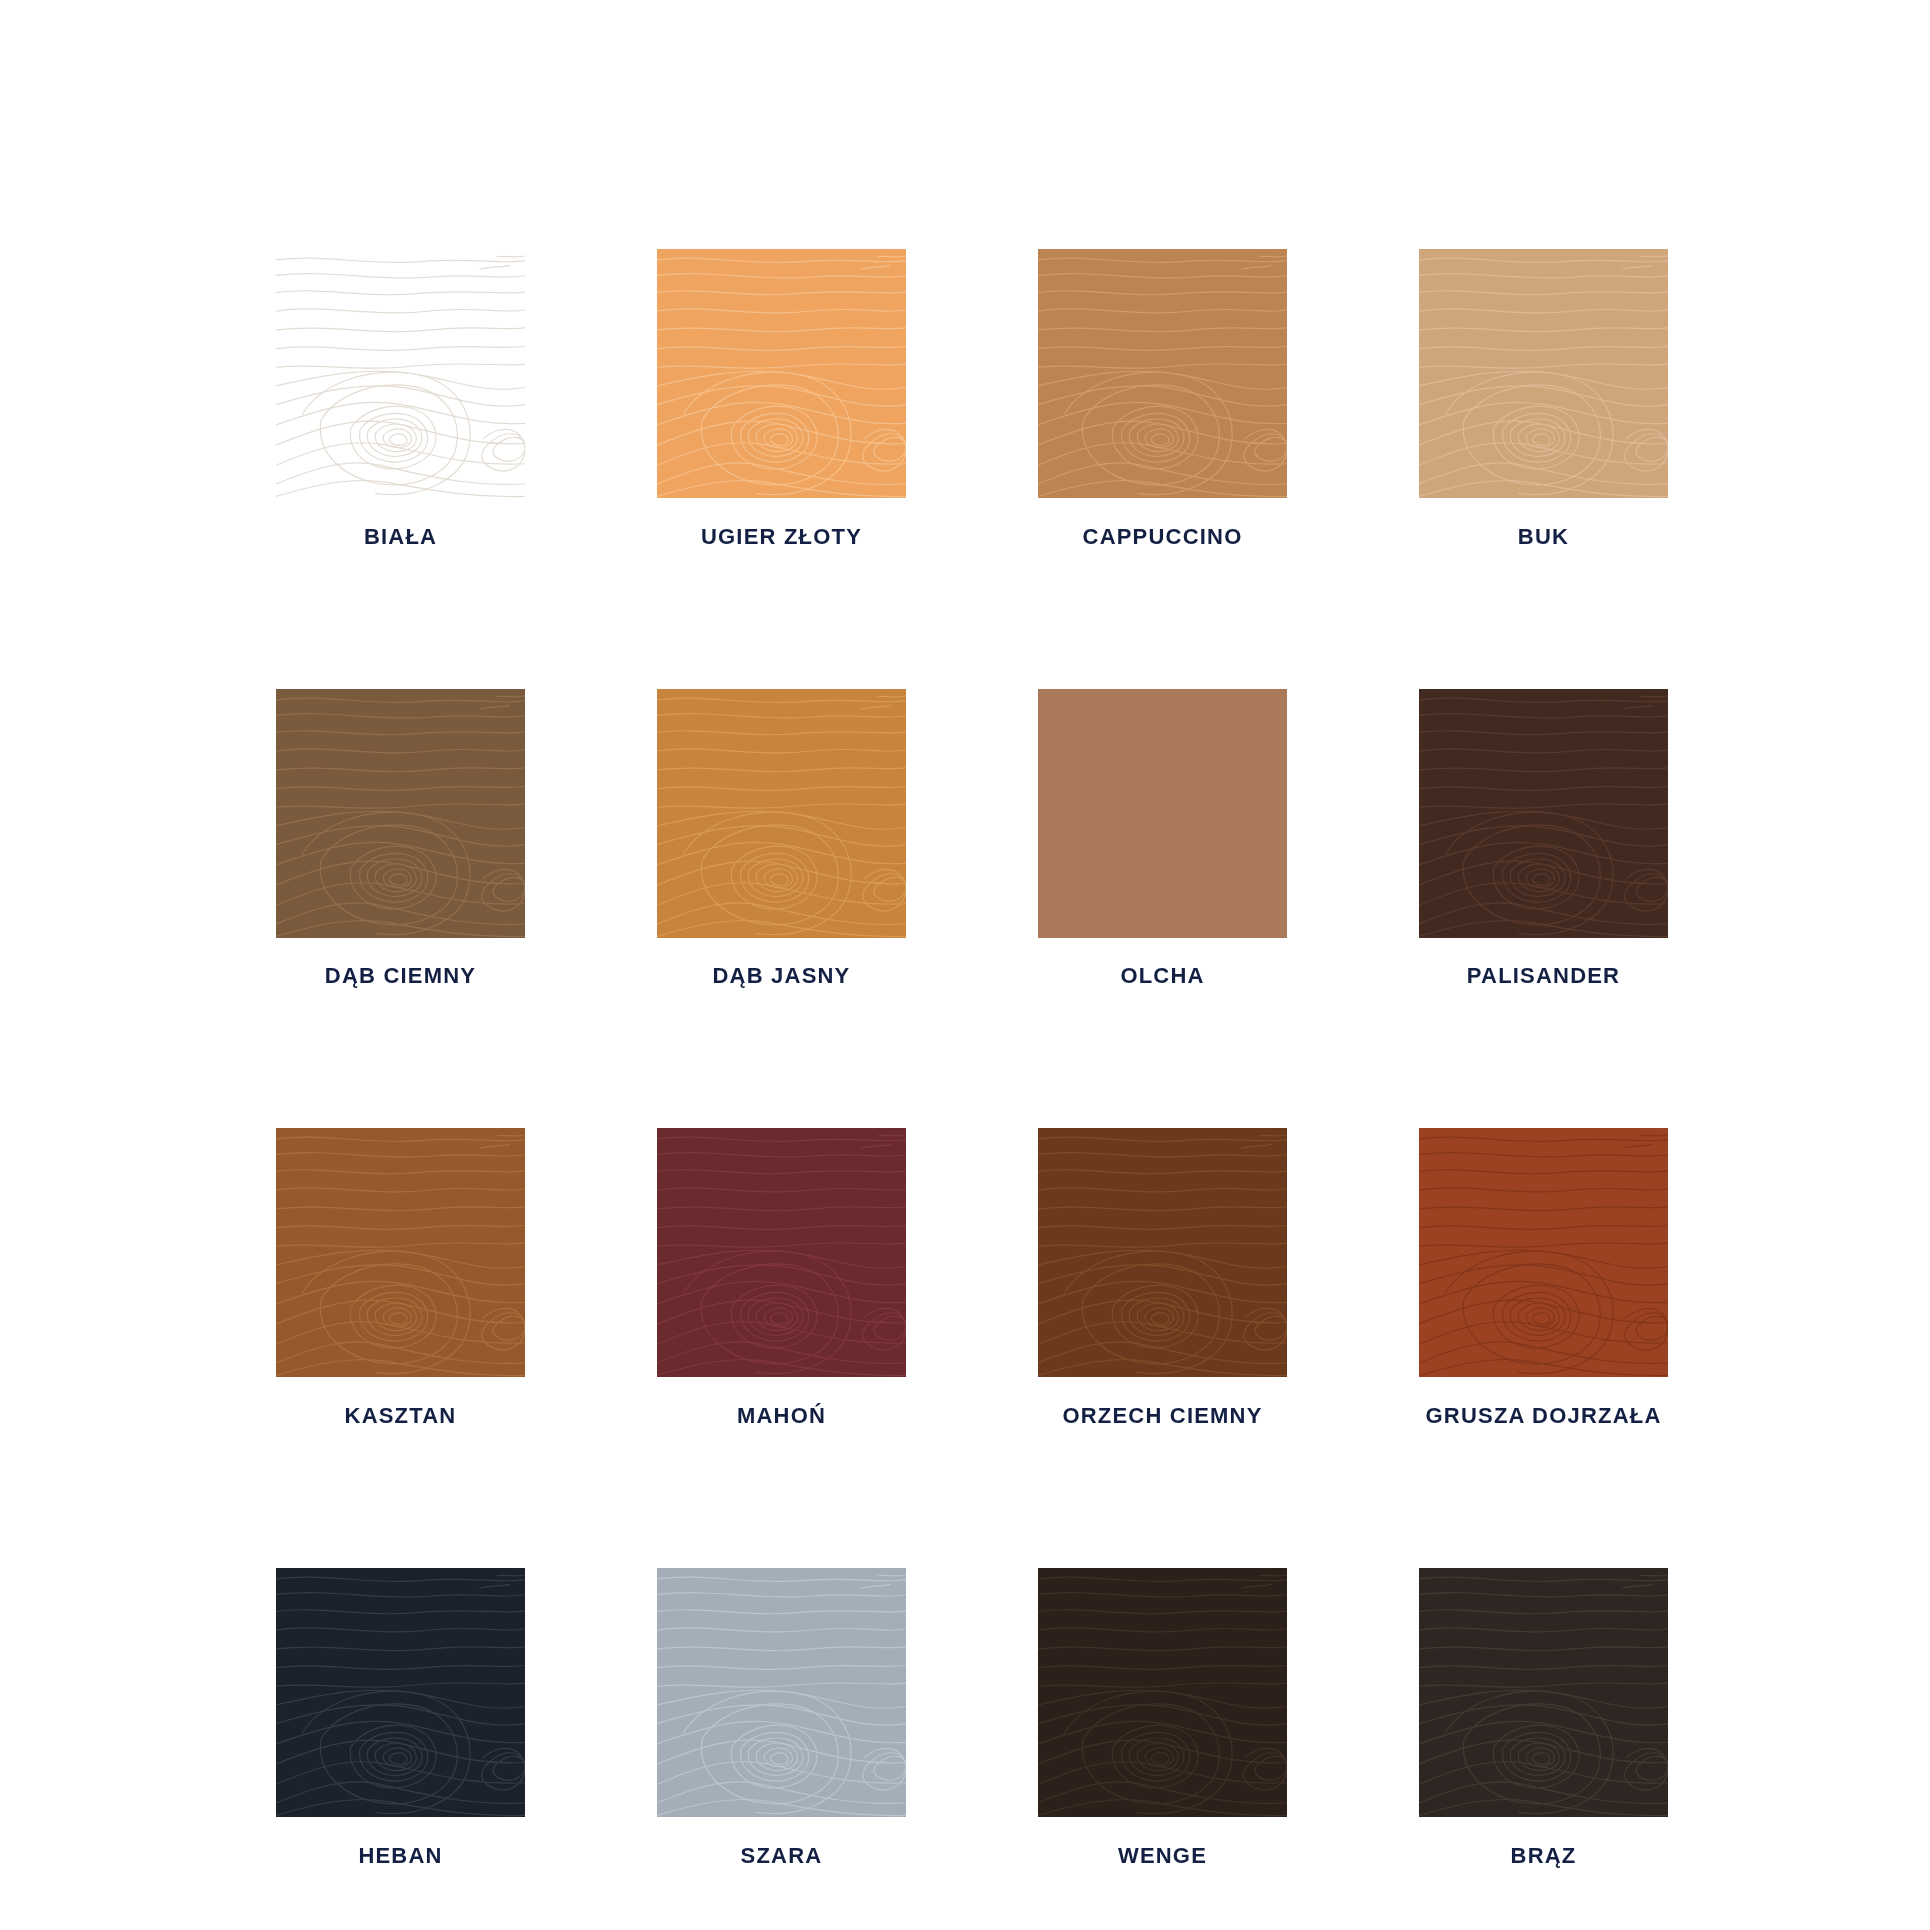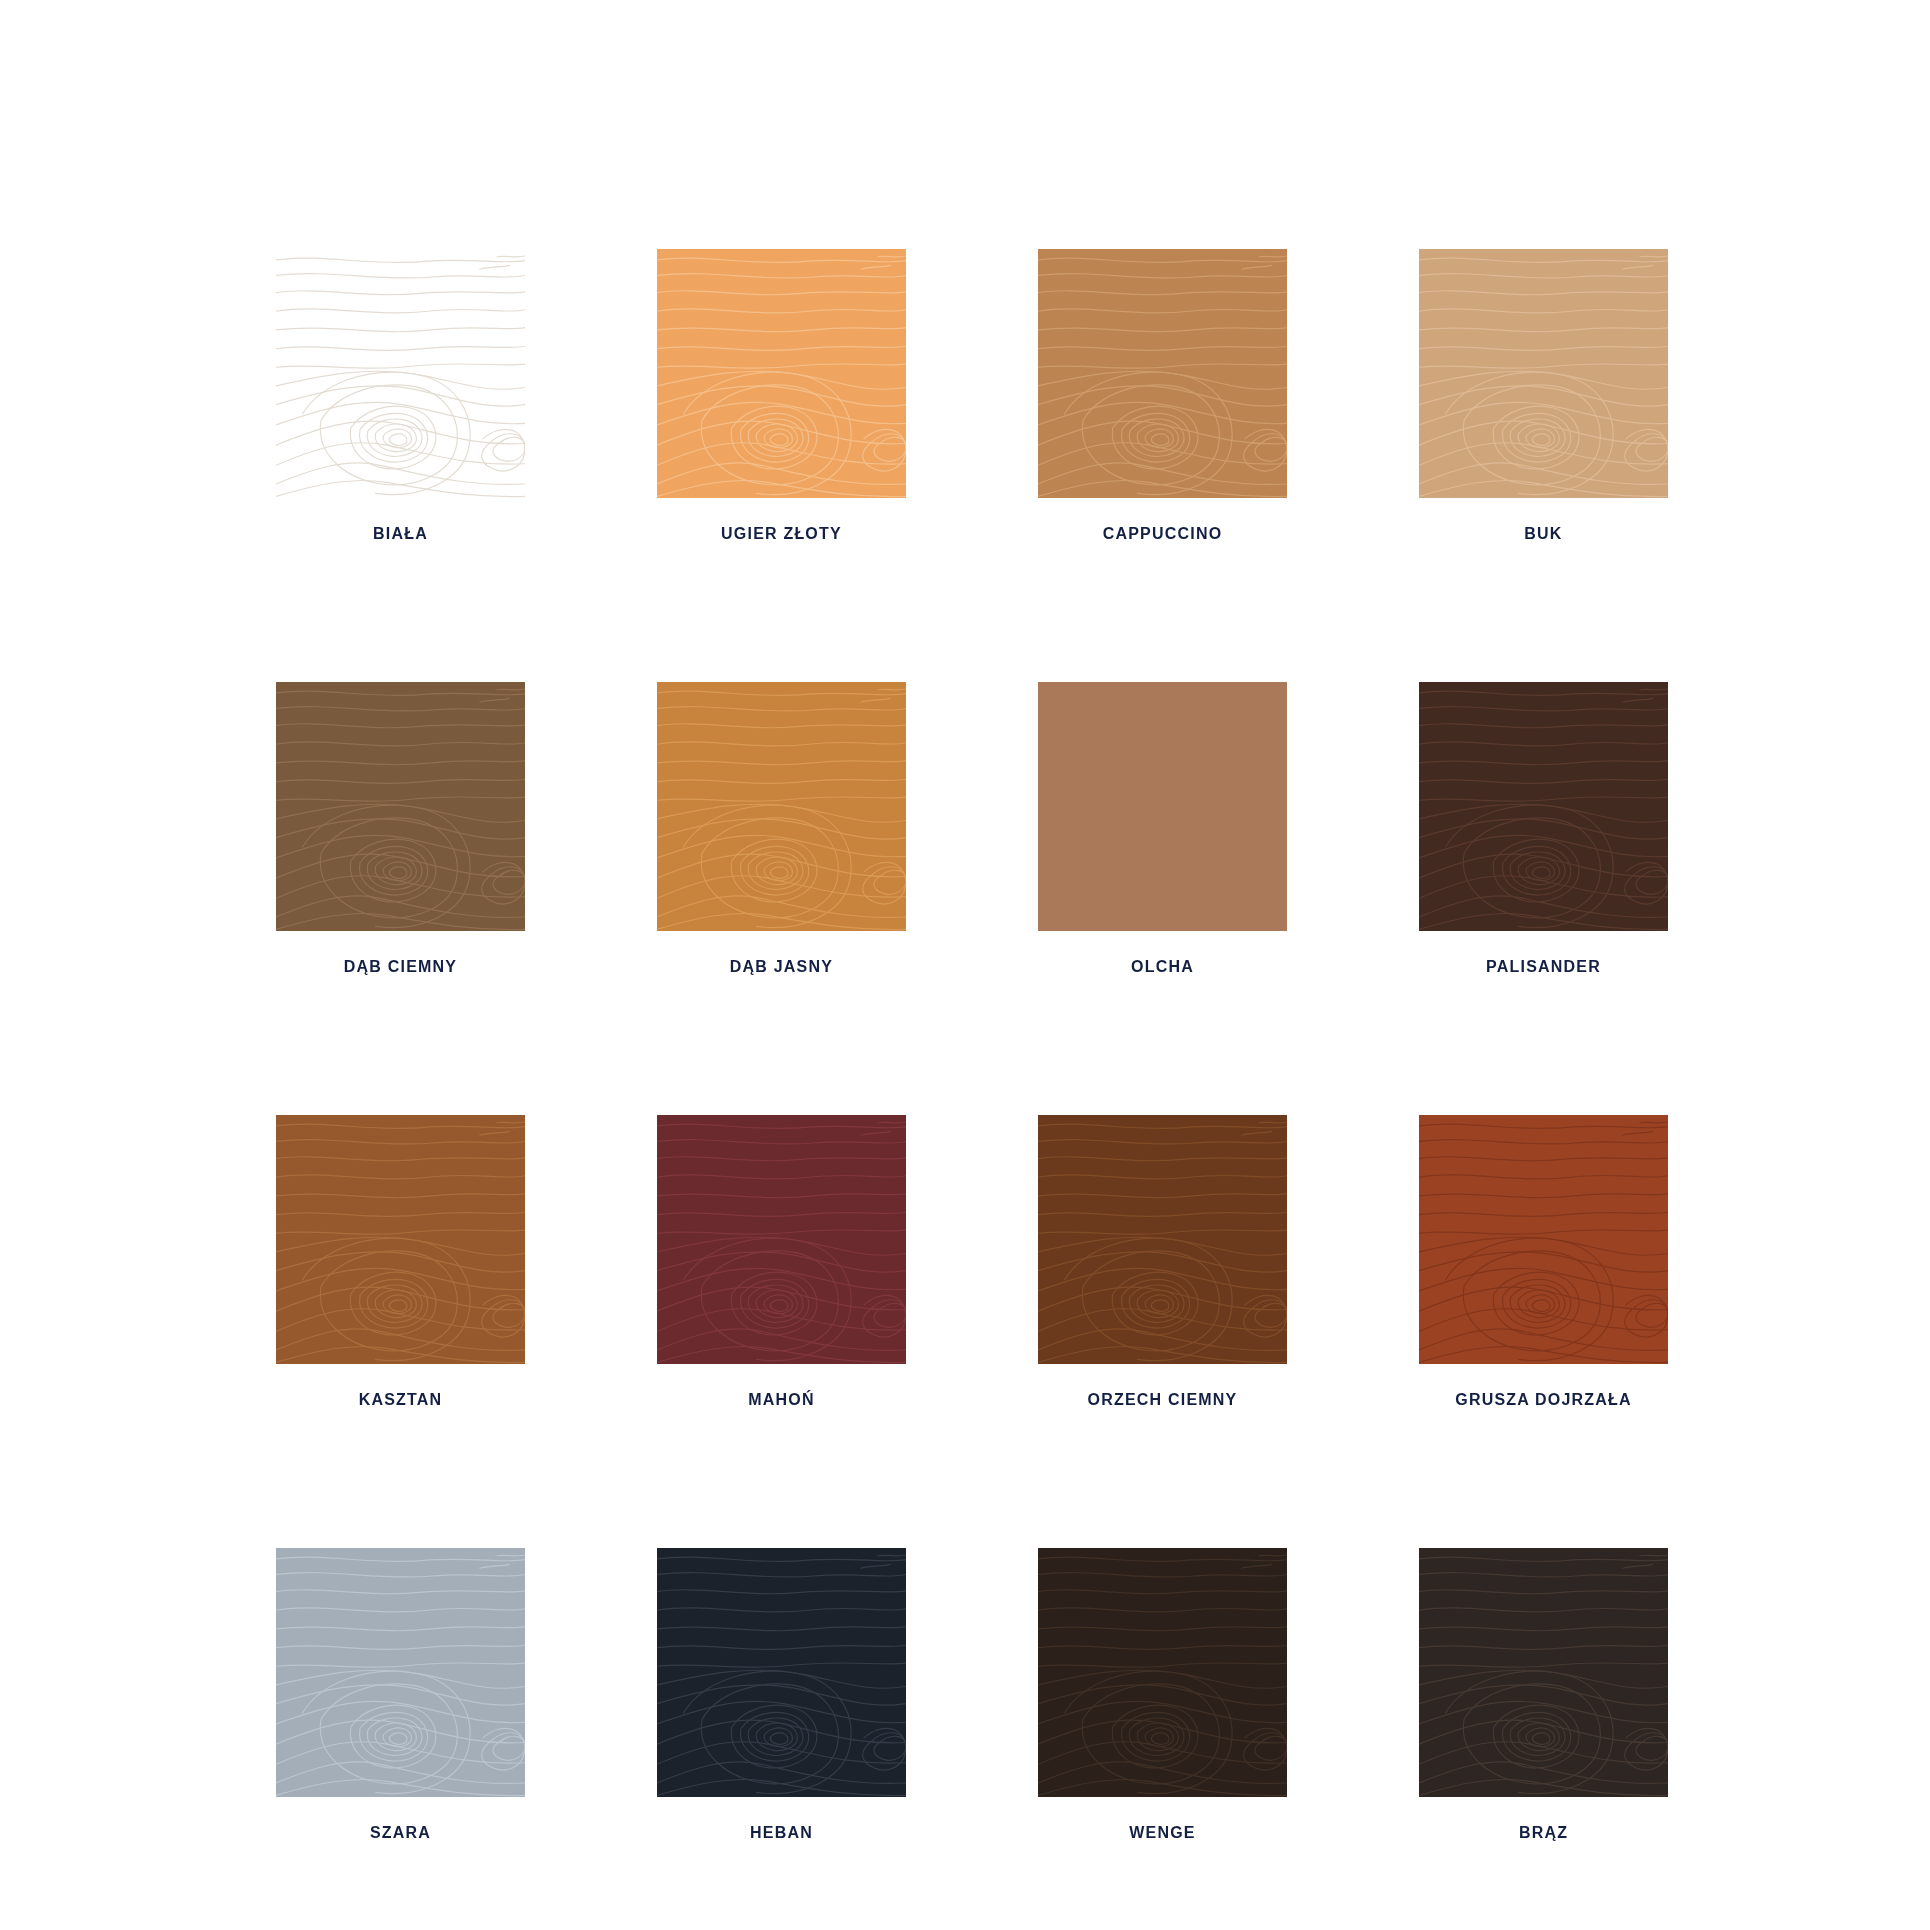--- a/index.html
+++ b/index.html
@@ -52,21 +52,21 @@
 
   .swatch-tile svg {
     display: block;
     width: 249px;
     height: 249px;
   }
 
   .swatch-label {
     margin-top: 26.5px;
     font-family: "Liberation Sans", sans-serif;
-    font-size: 16px;
+    font-size: 22px;
     font-weight: bold;
     letter-spacing: 1.2px;
     color: #132043;
     text-align: center;
     text-transform: uppercase;
     white-space: nowrap;
     line-height: 1.1;
   }
 </style>
 </head>
@@ -512,20 +512,57 @@
               <path d="M276,248 C294,232 320,234 320,256 C320,280 298,290 280,283 C262,276 258,262 276,248"></path>
               <path d="M266,244 C288,224 320,228 320,260"></path>
               <path d="M262,26 C276,22 290,24 300,21"></path>
               <path d="M284,10 C296,8 308,12 320,9"></path>
             </g>
           </svg>
         </div>
         <div class="swatch-label">GRUSZA DOJRZAŁA</div>
       </div>
       <div class="swatch-cell">
+        <div class="swatch-tile" style="background: rgb(28, 34, 44);">
+          <svg viewBox="0 0 320 320" preserveAspectRatio="none">
+            <rect x="0" y="0" width="320" height="320" fill="#1c222c"></rect>
+            <g fill="none" stroke="#39414d" stroke-width="1.5" stroke-linecap="round" stroke-linejoin="round" opacity="0.85">
+              <path d="M0,14 C60,6 120,22 190,16 C250,11 290,20 320,15"></path>
+              <path d="M0,34 C70,26 130,42 200,36 C260,31 295,40 320,34"></path>
+              <path d="M0,56 C55,48 115,64 185,57 C250,51 292,60 320,55"></path>
+              <path d="M0,80 C60,70 125,88 195,80 C255,73 295,84 320,78"></path>
+              <path d="M0,104 C70,96 130,112 200,104 C262,97 298,106 320,101"></path>
+              <path d="M0,128 C62,120 120,136 190,128 C252,121 296,130 320,125"></path>
+              <path d="M0,152 C50,146 110,158 170,151 C240,143 290,152 320,148"></path>
+              <path d="M0,176 C60,162 120,150 186,162 C236,171 268,186 320,178"></path>
+              <path d="M0,200 C55,184 112,168 176,180 C228,190 266,208 320,200"></path>
+              <path d="M0,226 C52,208 104,190 162,200 C214,209 258,228 320,224"></path>
+              <path d="M0,252 C50,232 100,214 152,224 C200,233 248,254 320,250"></path>
+              <path d="M0,278 C46,258 92,242 142,252 C190,261 244,280 320,276"></path>
+              <path d="M0,302 C44,284 88,268 134,278 C182,288 240,306 320,302"></path>
+              <path d="M0,318 C48,304 96,292 142,300 C194,309 248,320 320,318"></path>
+              <path d="M96,230 C112,206 146,198 172,204 C198,210 210,232 204,252 C198,272 168,286 140,282 C112,278 92,258 96,230 Z"></path>
+              <path d="M108,232 C120,214 148,208 168,213 C188,218 198,234 194,250 C190,266 166,277 143,273 C120,269 104,254 108,232 Z"></path>
+              <path d="M118,234 C128,220 150,216 166,220 C182,224 190,236 187,248 C184,260 164,269 146,266 C128,263 114,252 118,234 Z"></path>
+              <path d="M128,237 C136,226 152,223 164,226 C176,229 182,238 180,247 C178,256 163,262 150,260 C137,258 125,250 128,237 Z"></path>
+              <path d="M138,240 C144,232 155,230 163,232 C171,234 175,240 174,246 C173,252 163,256 154,255 C145,254 136,249 138,240 Z"></path>
+              <path d="M146,243 C150,238 157,237 162,238 C167,240 169,244 168,248 C167,251 160,253 155,252 C150,251 144,248 146,243 Z"></path>
+              <path d="M58,220 C78,186 128,170 172,176 C216,182 238,216 232,252 C226,288 180,308 136,302 C92,296 50,266 58,220"></path>
+              <path d="M34,212 C58,172 118,152 174,160 C230,168 256,210 248,254 C240,298 184,322 128,314"></path>
+              <path d="M286,250 C300,238 318,240 320,252 C322,266 306,276 292,272 C278,268 274,258 286,250 Z"></path>
+              <path d="M276,248 C294,232 320,234 320,256 C320,280 298,290 280,283 C262,276 258,262 276,248"></path>
+              <path d="M266,244 C288,224 320,228 320,260"></path>
+              <path d="M262,26 C276,22 290,24 300,21"></path>
+              <path d="M284,10 C296,8 308,12 320,9"></path>
+            </g>
+          </svg>
+        </div>
+        <div class="swatch-label">HEBAN</div>
+      </div>
+      <div class="swatch-cell">
         <div class="swatch-tile" style="background: rgb(163, 174, 184);">
           <svg viewBox="0 0 320 320" preserveAspectRatio="none">
             <rect x="0" y="0" width="320" height="320" fill="#a3aeb8"></rect>
             <g fill="none" stroke="#c2cbd3" stroke-width="1.5" stroke-linecap="round" stroke-linejoin="round" opacity="0.8">
               <path d="M0,14 C60,6 120,22 190,16 C250,11 290,20 320,15"></path>
               <path d="M0,34 C70,26 130,42 200,36 C260,31 295,40 320,34"></path>
               <path d="M0,56 C55,48 115,64 185,57 C250,51 292,60 320,55"></path>
               <path d="M0,80 C60,70 125,88 195,80 C255,73 295,84 320,78"></path>
               <path d="M0,104 C70,96 130,112 200,104 C262,97 298,106 320,101"></path>
               <path d="M0,128 C62,120 120,136 190,128 C252,121 296,130 320,125"></path>
@@ -549,57 +586,20 @@
               <path d="M276,248 C294,232 320,234 320,256 C320,280 298,290 280,283 C262,276 258,262 276,248"></path>
               <path d="M266,244 C288,224 320,228 320,260"></path>
               <path d="M262,26 C276,22 290,24 300,21"></path>
               <path d="M284,10 C296,8 308,12 320,9"></path>
             </g>
           </svg>
         </div>
         <div class="swatch-label">SZARA</div>
       </div>
       <div class="swatch-cell">
-        <div class="swatch-tile" style="background: rgb(28, 34, 44);">
-          <svg viewBox="0 0 320 320" preserveAspectRatio="none">
-            <rect x="0" y="0" width="320" height="320" fill="#1c222c"></rect>
-            <g fill="none" stroke="#39414d" stroke-width="1.5" stroke-linecap="round" stroke-linejoin="round" opacity="0.85">
-              <path d="M0,14 C60,6 120,22 190,16 C250,11 290,20 320,15"></path>
-              <path d="M0,34 C70,26 130,42 200,36 C260,31 295,40 320,34"></path>
-              <path d="M0,56 C55,48 115,64 185,57 C250,51 292,60 320,55"></path>
-              <path d="M0,80 C60,70 125,88 195,80 C255,73 295,84 320,78"></path>
-              <path d="M0,104 C70,96 130,112 200,104 C262,97 298,106 320,101"></path>
-              <path d="M0,128 C62,120 120,136 190,128 C252,121 296,130 320,125"></path>
-              <path d="M0,152 C50,146 110,158 170,151 C240,143 290,152 320,148"></path>
-              <path d="M0,176 C60,162 120,150 186,162 C236,171 268,186 320,178"></path>
-              <path d="M0,200 C55,184 112,168 176,180 C228,190 266,208 320,200"></path>
-              <path d="M0,226 C52,208 104,190 162,200 C214,209 258,228 320,224"></path>
-              <path d="M0,252 C50,232 100,214 152,224 C200,233 248,254 320,250"></path>
-              <path d="M0,278 C46,258 92,242 142,252 C190,261 244,280 320,276"></path>
-              <path d="M0,302 C44,284 88,268 134,278 C182,288 240,306 320,302"></path>
-              <path d="M0,318 C48,304 96,292 142,300 C194,309 248,320 320,318"></path>
-              <path d="M96,230 C112,206 146,198 172,204 C198,210 210,232 204,252 C198,272 168,286 140,282 C112,278 92,258 96,230 Z"></path>
-              <path d="M108,232 C120,214 148,208 168,213 C188,218 198,234 194,250 C190,266 166,277 143,273 C120,269 104,254 108,232 Z"></path>
-              <path d="M118,234 C128,220 150,216 166,220 C182,224 190,236 187,248 C184,260 164,269 146,266 C128,263 114,252 118,234 Z"></path>
-              <path d="M128,237 C136,226 152,223 164,226 C176,229 182,238 180,247 C178,256 163,262 150,260 C137,258 125,250 128,237 Z"></path>
-              <path d="M138,240 C144,232 155,230 163,232 C171,234 175,240 174,246 C173,252 163,256 154,255 C145,254 136,249 138,240 Z"></path>
-              <path d="M146,243 C150,238 157,237 162,238 C167,240 169,244 168,248 C167,251 160,253 155,252 C150,251 144,248 146,243 Z"></path>
-              <path d="M58,220 C78,186 128,170 172,176 C216,182 238,216 232,252 C226,288 180,308 136,302 C92,296 50,266 58,220"></path>
-              <path d="M34,212 C58,172 118,152 174,160 C230,168 256,210 248,254 C240,298 184,322 128,314"></path>
-              <path d="M286,250 C300,238 318,240 320,252 C322,266 306,276 292,272 C278,268 274,258 286,250 Z"></path>
-              <path d="M276,248 C294,232 320,234 320,256 C320,280 298,290 280,283 C262,276 258,262 276,248"></path>
-              <path d="M266,244 C288,224 320,228 320,260"></path>
-              <path d="M262,26 C276,22 290,24 300,21"></path>
-              <path d="M284,10 C296,8 308,12 320,9"></path>
-            </g>
-          </svg>
-        </div>
-        <div class="swatch-label">HEBAN</div>
-      </div>
-      <div class="swatch-cell">
         <div class="swatch-tile" style="background: rgb(43, 33, 26);">
           <svg viewBox="0 0 320 320" preserveAspectRatio="none">
             <rect x="0" y="0" width="320" height="320" fill="#2b211a"></rect>
             <g fill="none" stroke="#453329" stroke-width="1.5" stroke-linecap="round" stroke-linejoin="round" opacity="0.85">
               <path d="M0,14 C60,6 120,22 190,16 C250,11 290,20 320,15"></path>
               <path d="M0,34 C70,26 130,42 200,36 C260,31 295,40 320,34"></path>
               <path d="M0,56 C55,48 115,64 185,57 C250,51 292,60 320,55"></path>
               <path d="M0,80 C60,70 125,88 195,80 C255,73 295,84 320,78"></path>
               <path d="M0,104 C70,96 130,112 200,104 C262,97 298,106 320,101"></path>
               <path d="M0,128 C62,120 120,136 190,128 C252,121 296,130 320,125"></path>

